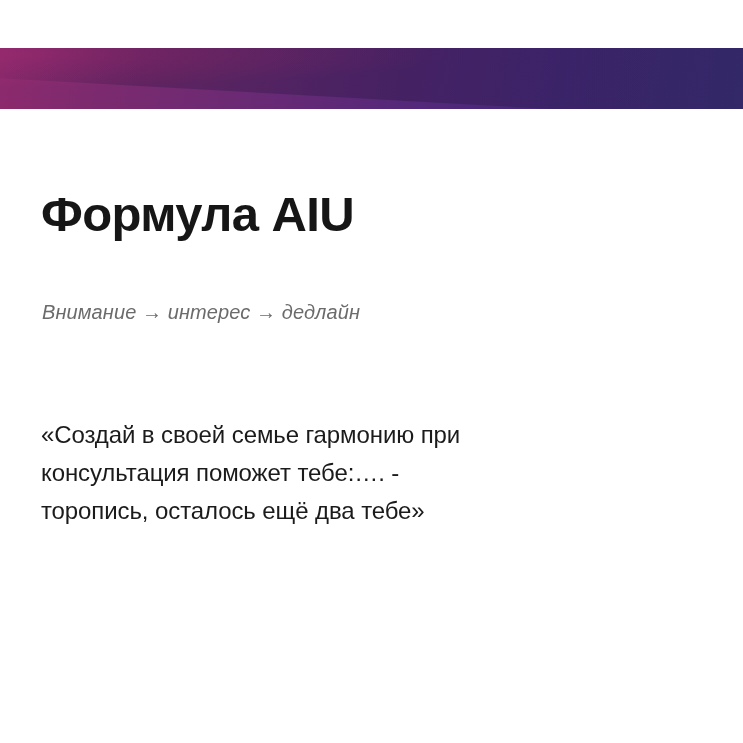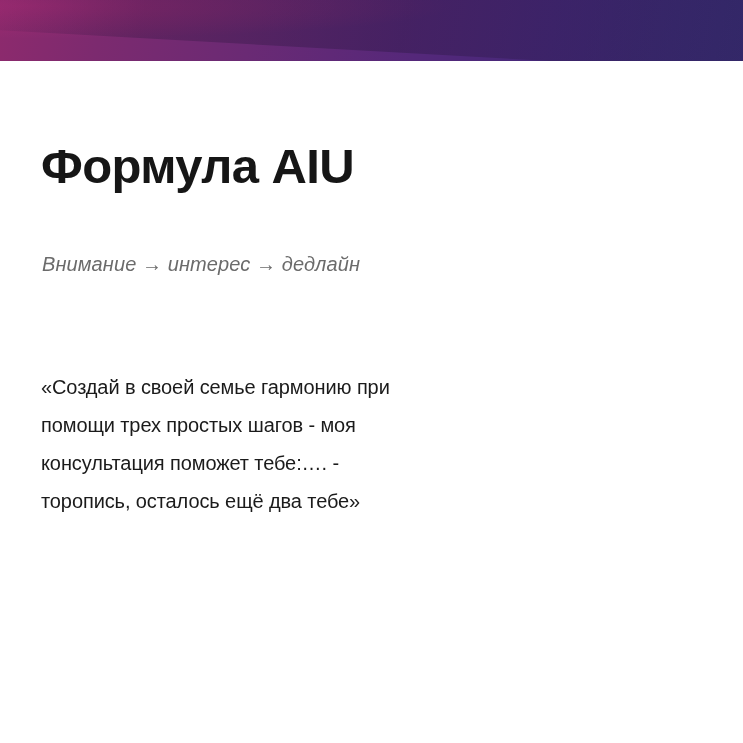--- a/index.html
+++ b/index.html
@@ -9,20 +9,21 @@
   }
   body {
     font-family: "Liberation Sans", sans-serif;
   }
   .slide {
     position: relative;
     width: 743px;
     height: 602px;
     background: #ffffff;
     overflow: hidden;
+    margin-top: 48px;
   }
 
   
   .band {
     position: absolute;
     left: 0;
     width: 743px;
     overflow: hidden;
   }
   .band-top {
@@ -120,21 +121,21 @@
     letter-spacing: 0.1px;
     white-space: nowrap;
   }
   .quote-block {
     position: absolute;
     top: 307px;
     left: 0;
     width: 648px;
   }
   .quote-line {
-    font-size: 20px;
+    font-size: 24px;
     line-height: 38px;
     color: #1b1b1b;
     letter-spacing: -0.1px;
     white-space: nowrap;
   }
 </style>
 </head>
 <body>
 
 <div class="slide">
@@ -145,21 +146,20 @@
   </div>
 
   <div class="content">
 
     <h1 class="page-title">Формула AIU</h1>
 
     <p class="subtitle">Внимание → интерес → дедлайн</p>
 
     <div class="quote-block">
       <div class="quote-line">«Создай в своей семье гармонию при</div>
-      <div class="quote-line">помощи трех простых шагов - моя</div>
       <div class="quote-line">консультация поможет тебе:…. -</div>
       <div class="quote-line">торопись, осталось ещё два тебе»</div>
     </div>
 
   </div>
 
   <div class="band band-bottom">
     <div class="band-bottom-streak"></div>
   </div>
 

